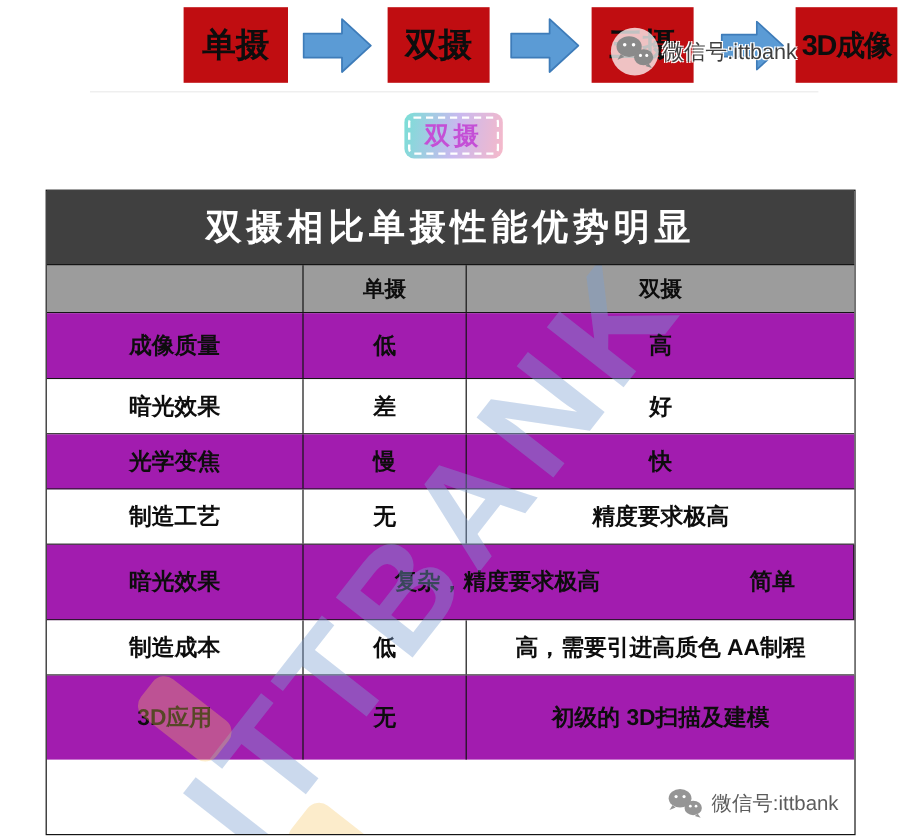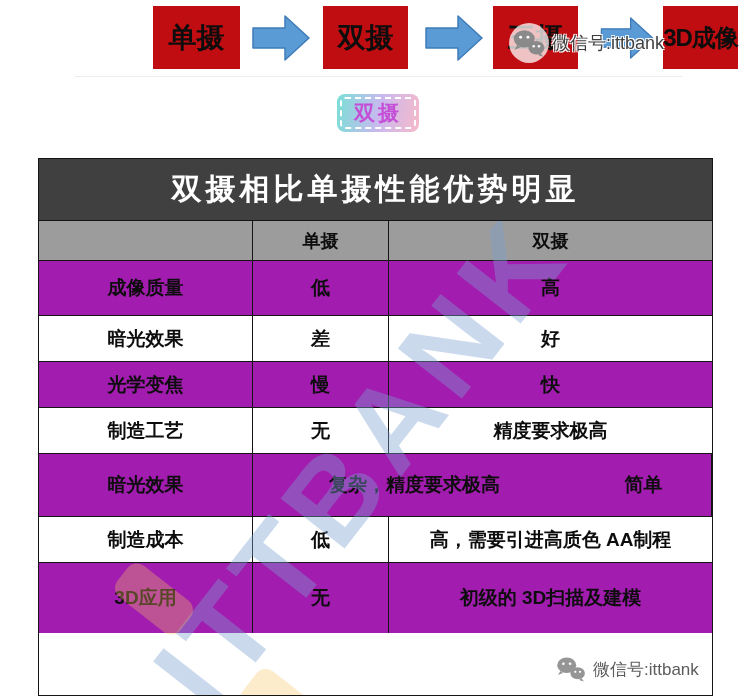--- a/index.html
+++ b/index.html
@@ -8,21 +8,21 @@
 
   
   .banner { position:absolute; left:75px; top:0; width:607px; height:77px;
             background:#fff; border-bottom:1px solid #ececec; }
   .flow-box { position:absolute; top:6px; height:63px; background:#c00d11;
               display:flex; align-items:center; justify-content:center;
               color:#0d0d0d; font-weight:700; font-size:28px; white-space:nowrap; }
   .fb1{ left:78px; width:87px; }
   .fb2{ left:248px; width:85px; }
   .fb3{ left:418px; width:85px; }
-  .fb4{ left:588px; width:75px; font-size:24px; letter-spacing:-1px;align-items:center; }
+  .fb4{ left:588px; width:85px; font-size:24px; letter-spacing:-1px;align-items:center; }
   .flow-arrow { position:absolute; top:15px; width:58px; height:46px; }
   .fa1{ left:177px; } .fa2{ left:350px; } .fa3{ left:523px; top:17px; height:42px; }
 
   
   .wechat-mark { position:absolute; display:flex; align-items:center; z-index:5;
                  pointer-events:none; }
   .wechat-mark .wtxt { font-size:18px; font-weight:400; color:#3f3f3f; white-space:nowrap;
         text-shadow:-1px -1px 0 #fff, 1px -1px 0 #fff, -1px 1px 0 #fff, 1px 1px 0 #fff; }
   .wm-top { left:508px; top:22px; }
   .wm-top svg { width:42px; height:42px; margin-right:2px; }

